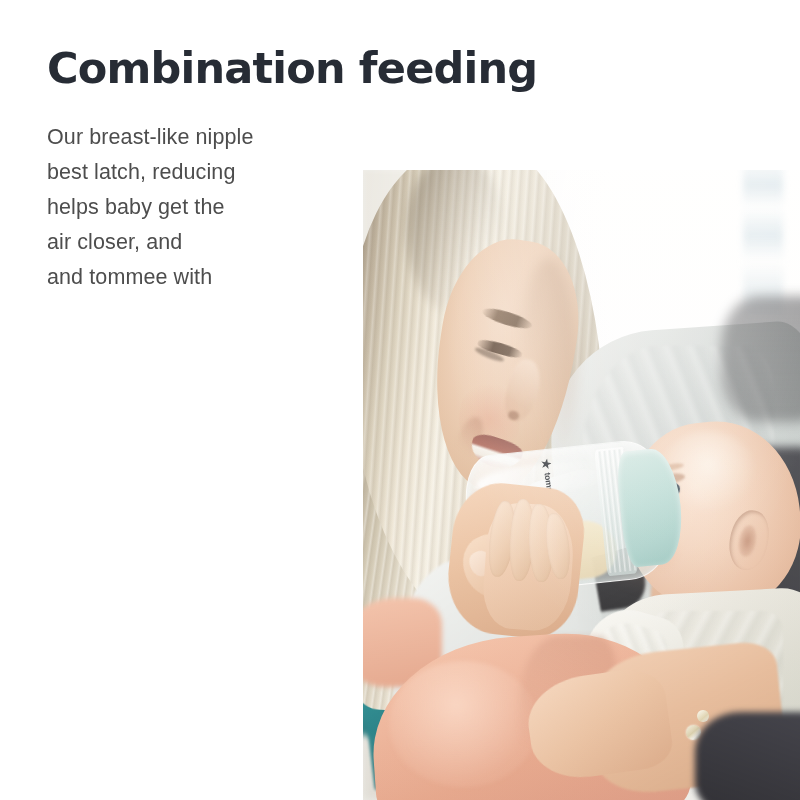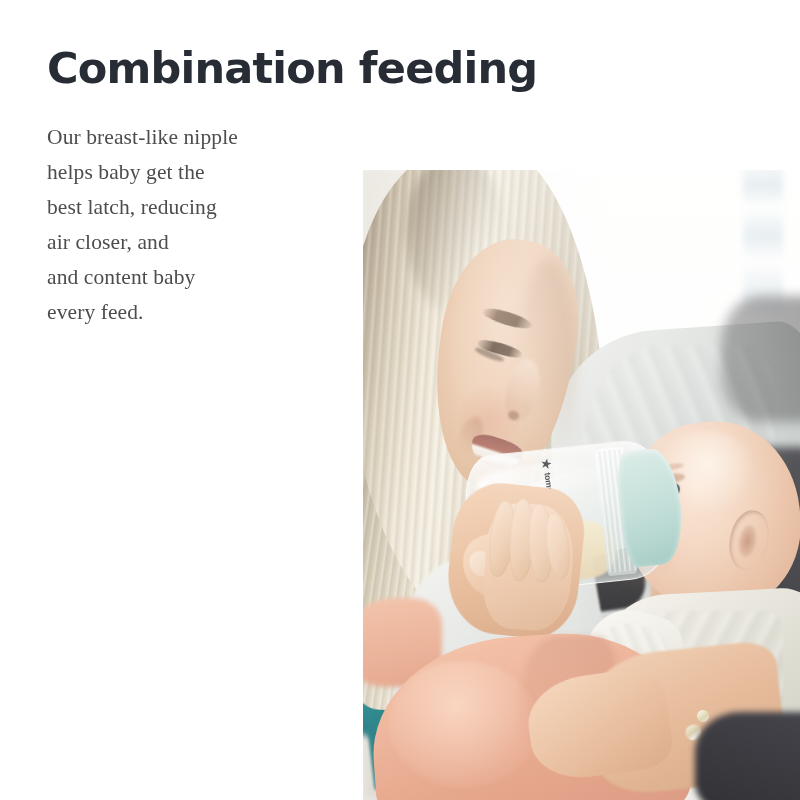--- a/index.html
+++ b/index.html
@@ -40,21 +40,21 @@
   .body-copy {
     margin-top: 29px;
     font-family: "Liberation Sans", sans-serif;
     font-size: 21.5px;
     font-weight: 300;
     color: #4d4d4d;
     line-height: 35px;
     letter-spacing: 0.1px;
     width: 275px;
   }
-  .body-copy .ln { display: block; white-space: nowrap; font-family: Liberation Serif, serif; }
+  .body-copy .ln { display: block; white-space: nowrap; }
 
   
   .photo {
     position: absolute;
     left: 363px;
     top: 170px;
     width: 437px;
     height: 630px;
     overflow: hidden;
     background: #f2efe9;
@@ -646,25 +646,24 @@
 <body>
 
 <div id="canvas">
 
   <div class="text-col">
 
     <h1 class="headline">Combination feeding</h1>
 
     <div class="body-copy">
       <span class="ln">Our breast-like nipple</span>
+      <span class="ln">best latch, reducing</span>
       <span class="ln">helps baby get the</span>
-      <span class="ln">best latch, reducing</span>
       <span class="ln">air closer, and</span>
-      <span class="ln">and content baby</span>
-      <span class="ln">every feed.</span>
+      <span class="ln">and tommee with</span>
     </div>
   </div>
 
   <div class="photo">
     <div class="photo-inner">
 
       <div class="bg-room"></div>
       <div class="window-glow"></div>
       <div class="blind-strip"></div>
       <div class="wall-left"></div>

